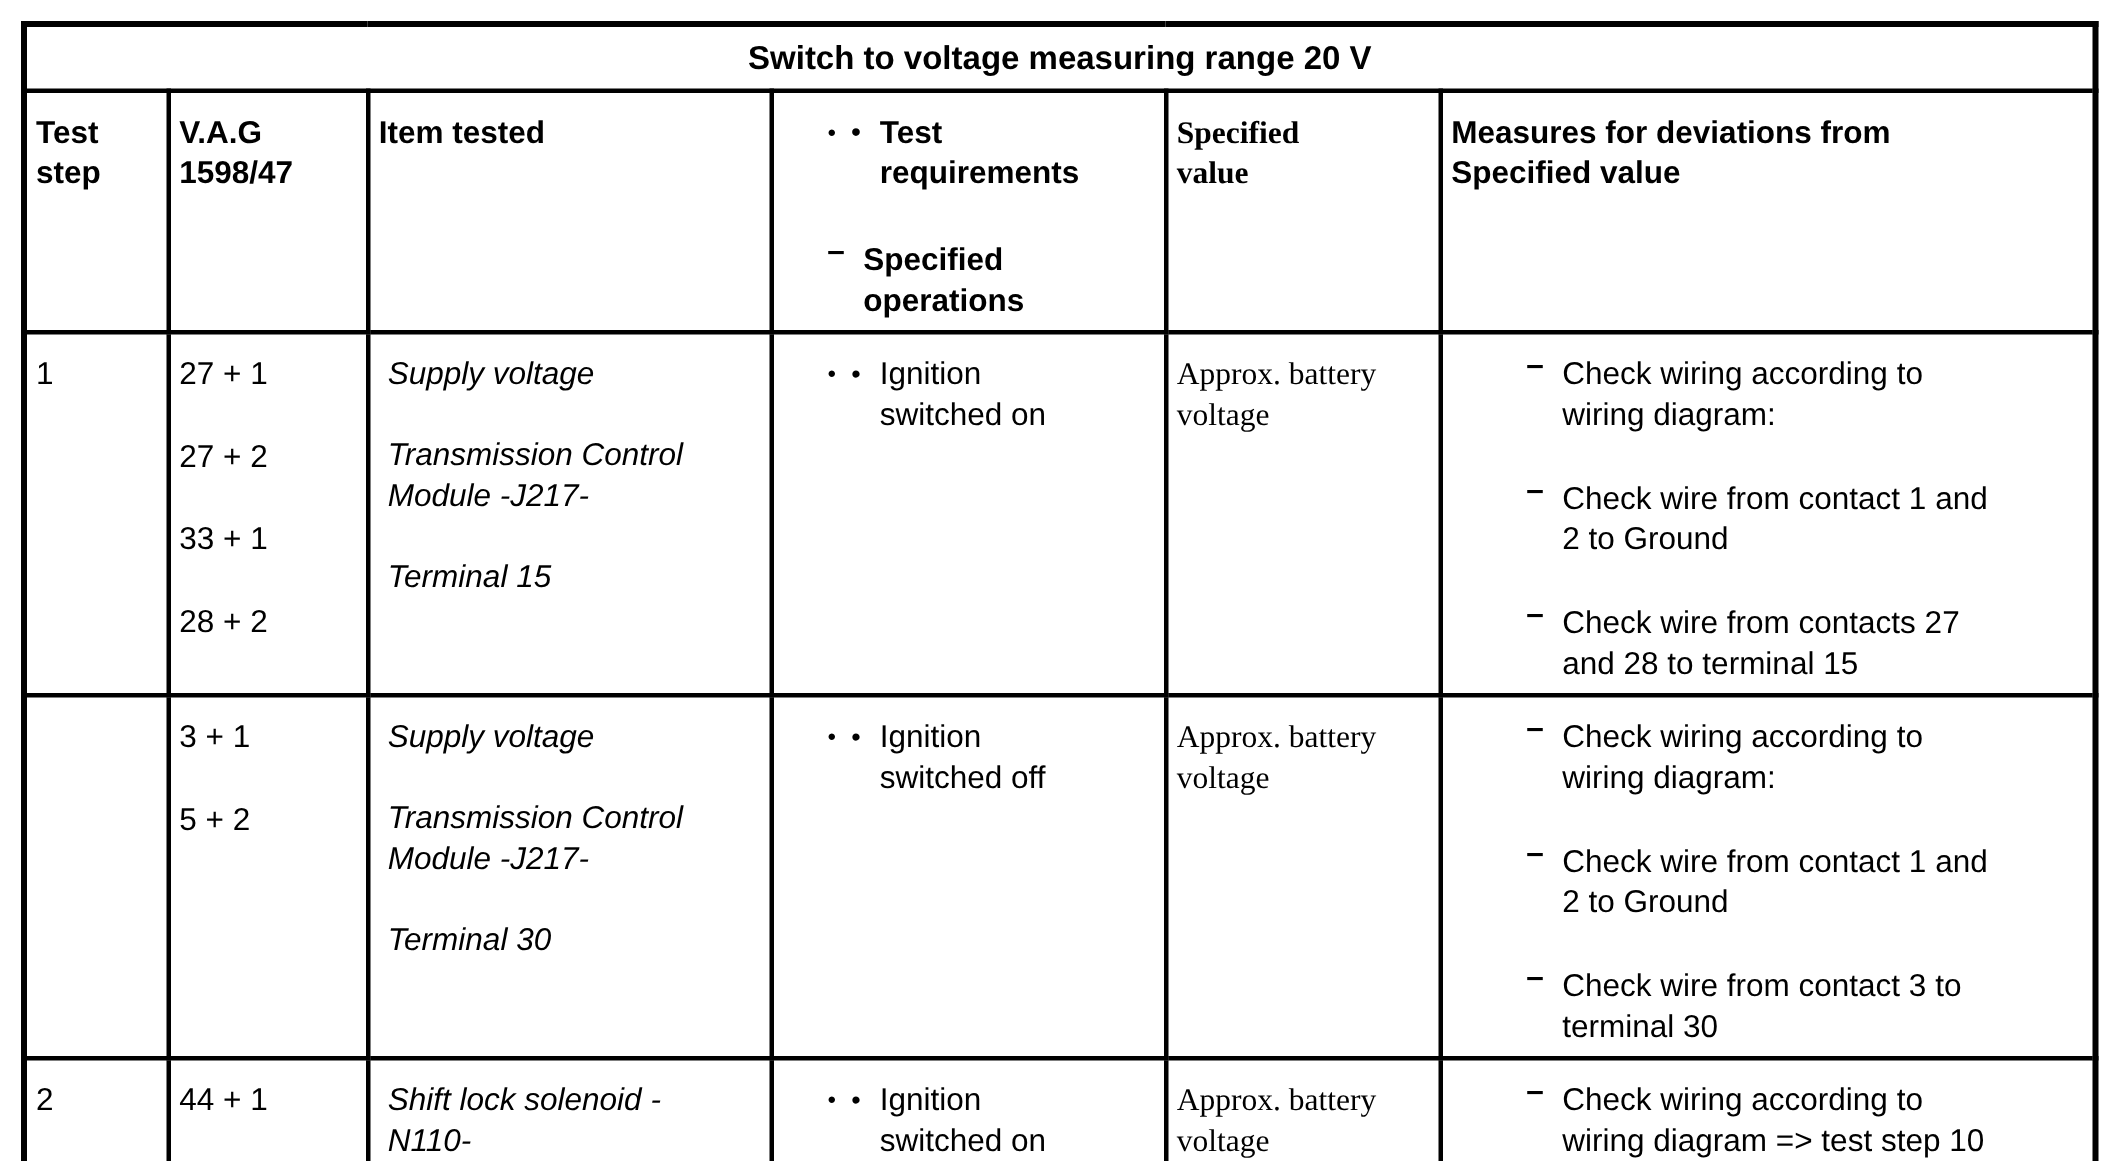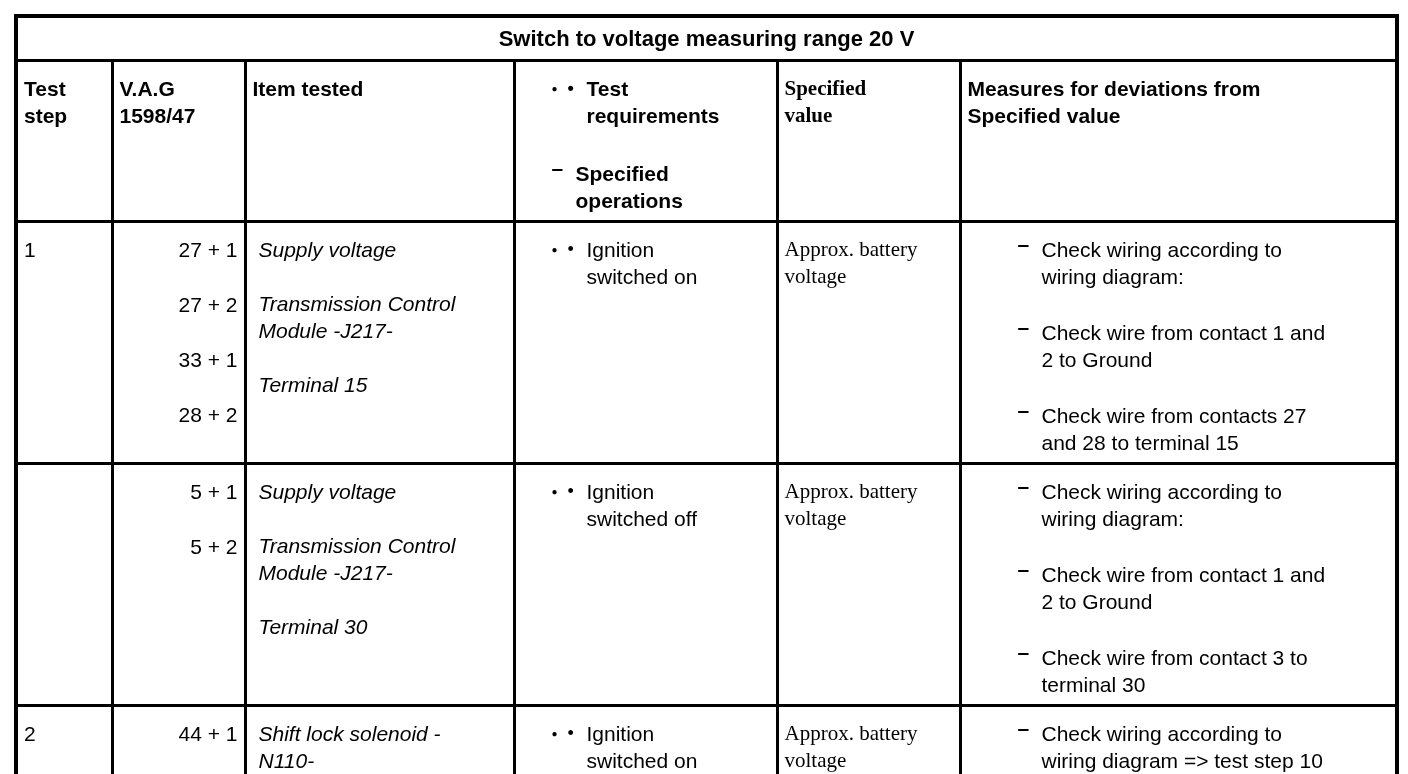--- a/index.html
+++ b/index.html
@@ -22,21 +22,21 @@
     font-weight:normal; text-align:left;
   }
   tr.title-row td {
     vertical-align:middle; text-align:center;
     font-weight:bold; font-size:22px; padding:4px 6px;
   }
   tr.header-row th { font-weight:bold; }
   .center { text-align:center; }
   .pre { white-space:pre-line; }
   .para { margin-bottom:27px; padding-left:6px;font-style:italic; }
-  .vag-line { margin-bottom:28px; text-align:right; }
+  .vag-line { margin-bottom:28px; text-align:left; }
   .li { display:flex; align-items:flex-start; }
   .li .m1 { flex:0 0 16px; font-size:10px; line-height:27px; text-align:left; }
   .li .m2 { flex:0 0 19px; font-size:18px; line-height:26px; text-align:left; }
   .li .mdash { flex:0 0 24px; line-height:27px; transform:translateY(-6px); font-weight:bold; }
   .li .txt { white-space:pre-line; }
   .indent-req { padding-left:30px; }
   .indent-meas { padding-left:50px; }
   .meas-item { margin-bottom:29px; }
   .meas-item:last-child, .para:last-child, .vag-line:last-child { margin-bottom:0; }
   .hdr-gap { margin-top:31px; }
@@ -143,21 +143,21 @@
 and 28 to terminal 15</span>
         </div>
       </td>
     </tr>
 
     <tr style="height:242px">
       <td class="center">
         <span></span>
       </td>
       <td>
-        <div class="vag-line">5 + 1</div>
+        <div class="vag-line">3 + 1</div>
         <div class="vag-line">5 + 2</div>
       </td>
       <td>
         <div class="para pre">Supply voltage</div>
         <div class="para pre">Transmission Control
 Module -J217-</div>
         <div class="para pre">Terminal 30</div>
       </td>
       <td>
         <div class="li indent-req">

